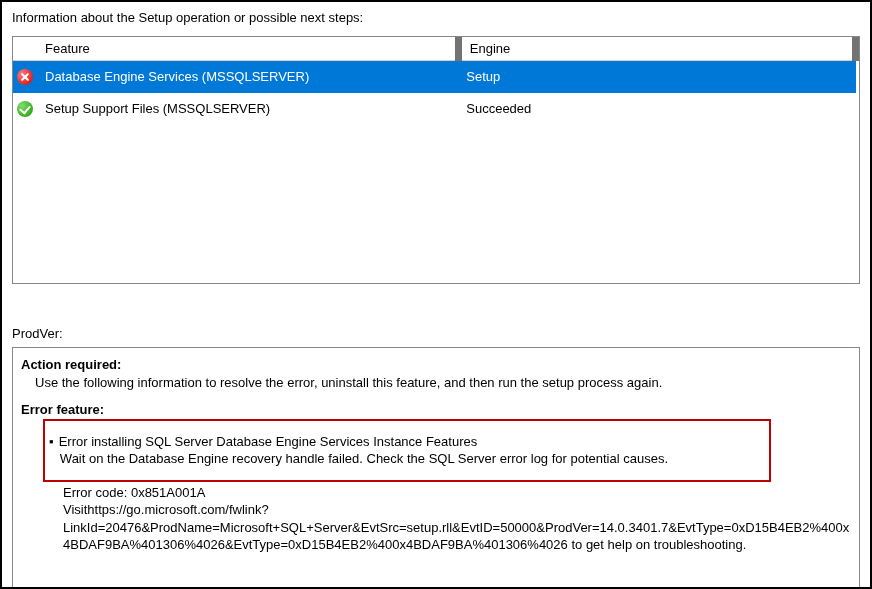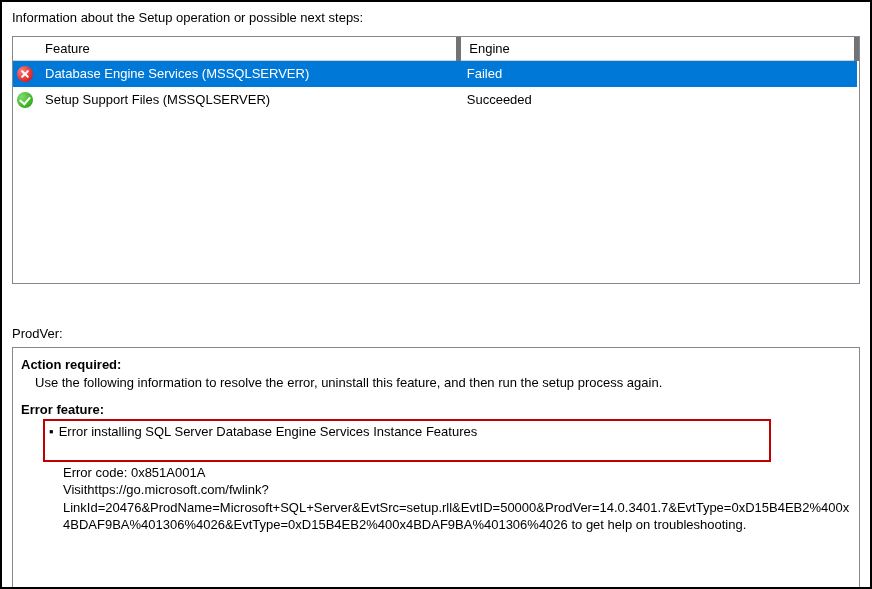--- a/index.html
+++ b/index.html
@@ -20,26 +20,26 @@
       overflow: auto;
       background: #fff;
     }
     table { width: 100%; border-collapse: collapse; }
     thead th {
       text-align: left;
       font-weight: 400;
       font-size: 13px;
       padding: 4px 8px;
       border-bottom: 1px solid #d0d0d0;
-      border-right: 5px solid #737373;
+      border-right: 7px solid #737373;
       background: #fff;
     }
     thead th:first-child { width: 24px; padding:4px; border-right:none;}
     thead th:nth-child(2){ width:50%; }
-    tbody tr { height: 26px; }
+    tbody tr { height: 32px; }
     tbody tr.selected { background: #0078d7; color: #fff; }
     tbody td { padding: 2px 8px; font-size: 13px; vertical-align: middle; }
     tbody td.iconcell { width:24px; padding:2px 4px; text-align:center; }
     .icon { display:inline-block; width:16px; height:16px; border-radius:50%; position:relative; vertical-align:middle;}
     .icon-err { background: radial-gradient(circle at 30% 30%, #ff7a7a, #d40000); }
     .icon-err::before, .icon-err::after {
       content:""; position:absolute; left:3px; top:7px; width:10px; height:2px; background:#fff; border-radius:1px;
     }
     .icon-err::before { transform: rotate(45deg); }
     .icon-err::after { transform: rotate(-45deg); }
@@ -56,21 +56,21 @@
       height: 288px;
       overflow: hidden;
       line-height: 1.35;
     }
     .details-box .sect-title { font-weight:700; margin-top:2px;}
     .details-box .sect-body { padding-left: 14px; margin-bottom: 10px; }
     .err-bullet-wrap { padding-left: 14px; }
     .bullet { display:inline-block; width:6px; }
     .highlight-box {
       border: 2px solid #c00000;
-      padding: 2px 4px;
+      padding: 12px 4px;
       margin-left: 8px;
       margin-right: 80px;
       margin-bottom:2px;
     }
     .sub-indent { padding-left: 28px; word-wrap: break-word; }
   </style>
 </head>
 <body>
 
 <div class="heading">Information about the Setup operation or possible next steps:</div>
@@ -81,21 +81,21 @@
       <tr>
         <th></th>
         <th>Feature</th>
         <th>Engine</th>
       </tr>
     </thead>
     <tbody>
       <tr class="selected">
         <td class="iconcell"><span class="icon icon-err"></span></td>
         <td>Database Engine Services (MSSQLSERVER)</td>
-        <td>Failed</td>
+        <td>Setup</td>
       </tr>
       <tr>
         <td class="iconcell"><span class="icon icon-ok"></span></td>
         <td>Setup Support Files (MSSQLSERVER)</td>
         <td>Succeeded</td>
       </tr>
     </tbody>
   </table>
 </div>
 
@@ -106,18 +106,18 @@
 <div class="details-box">
   <div class="sect-title">Action required:</div>
   <div class="sect-body">Use the following information to resolve the error, uninstall this feature, and then run the setup process again.</div>
 
 
   <div class="sect-title">Error feature:</div>
   <div class="err-bullet-wrap">
     <div class="highlight-box">
       <span class="bullet">▪</span>
       <span>Error installing SQL Server Database Engine Services Instance Features</span><br>
-      &nbsp;&nbsp;&nbsp;
+      &nbsp;&nbsp;&nbsp;<span>Wait on the Database Engine recovery handle failed. Check the SQL Server error log for potential causes.</span>
     </div>
     <div class="sub-indent">Error code: 0x851A001A</div>
     <div class="sub-indent">Visithttps://go.microsoft.com/fwlink?LinkId=20476&amp;ProdName=Microsoft+SQL+Server&amp;EvtSrc=setup.rll&amp;EvtID=50000&amp;ProdVer=14.0.3401.7&amp;EvtType=0xD15B4EB2%400x4BDAF9BA%401306%4026&amp;EvtType=0xD15B4EB2%400x4BDAF9BA%401306%4026 to get help on troubleshooting.</div>
   </div>
 </div>
 
 </body></html>

